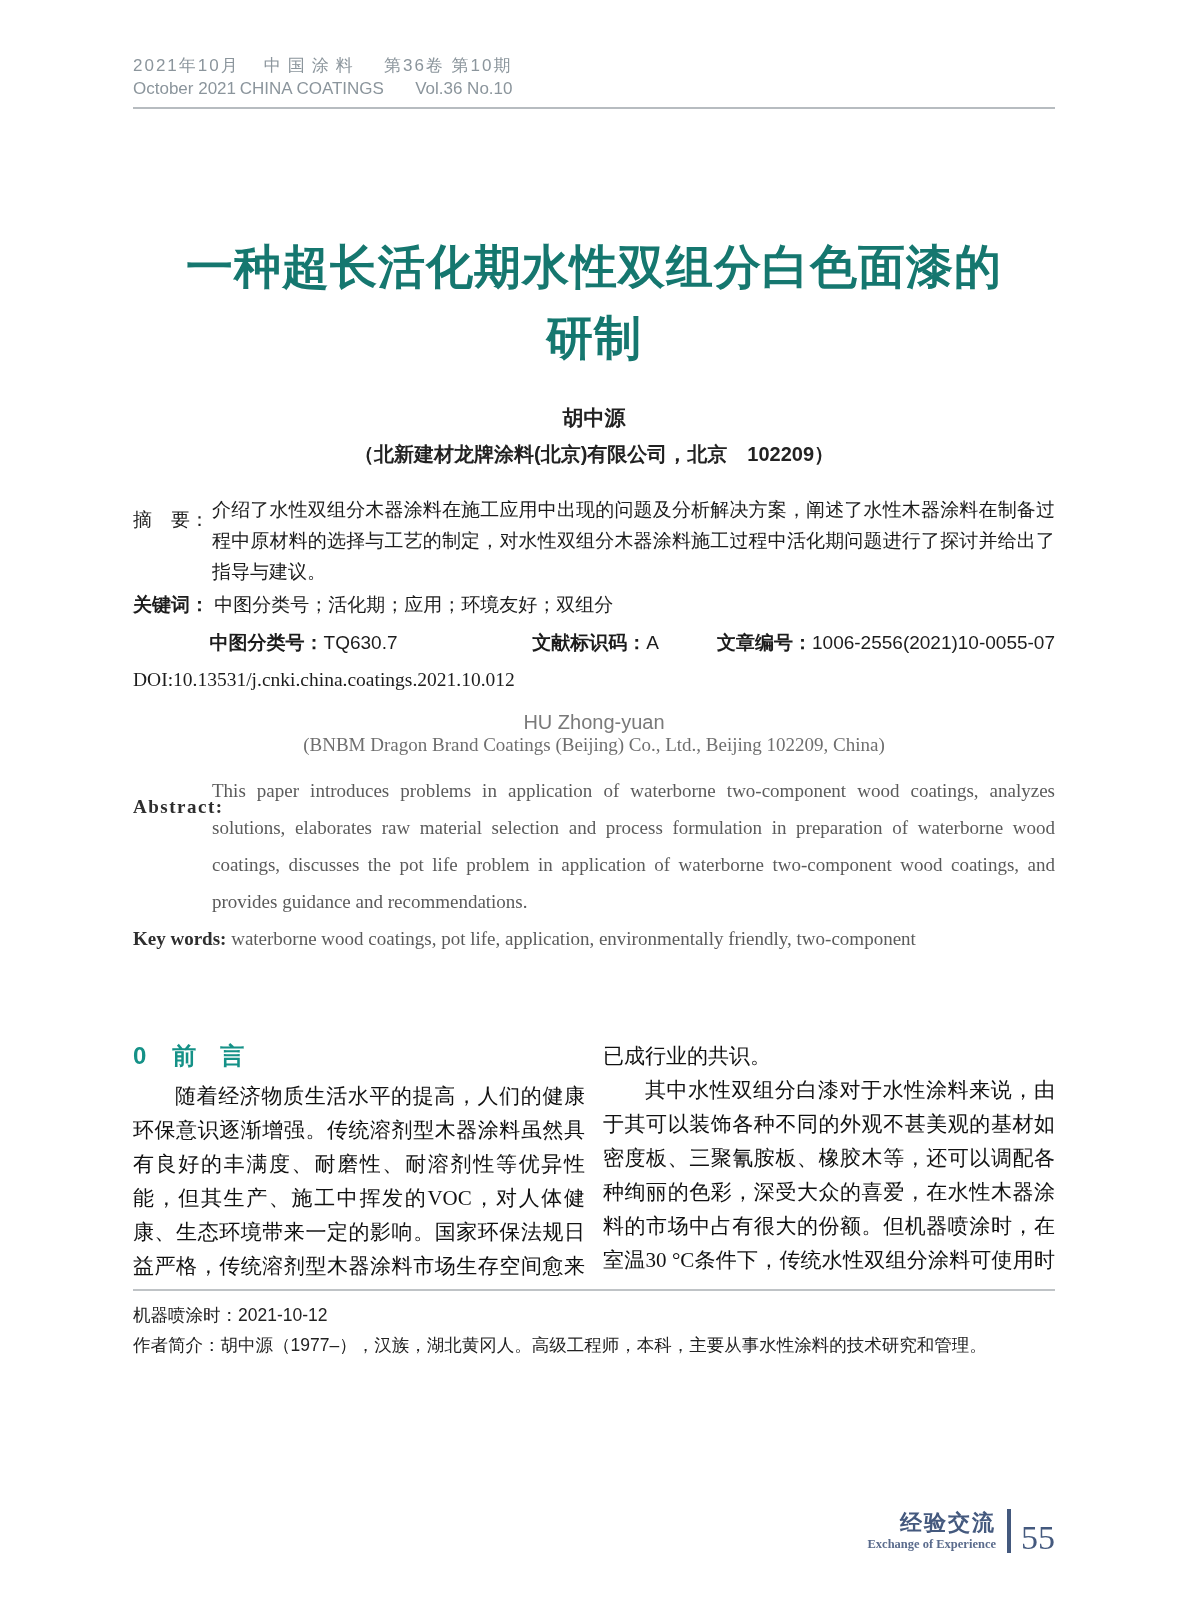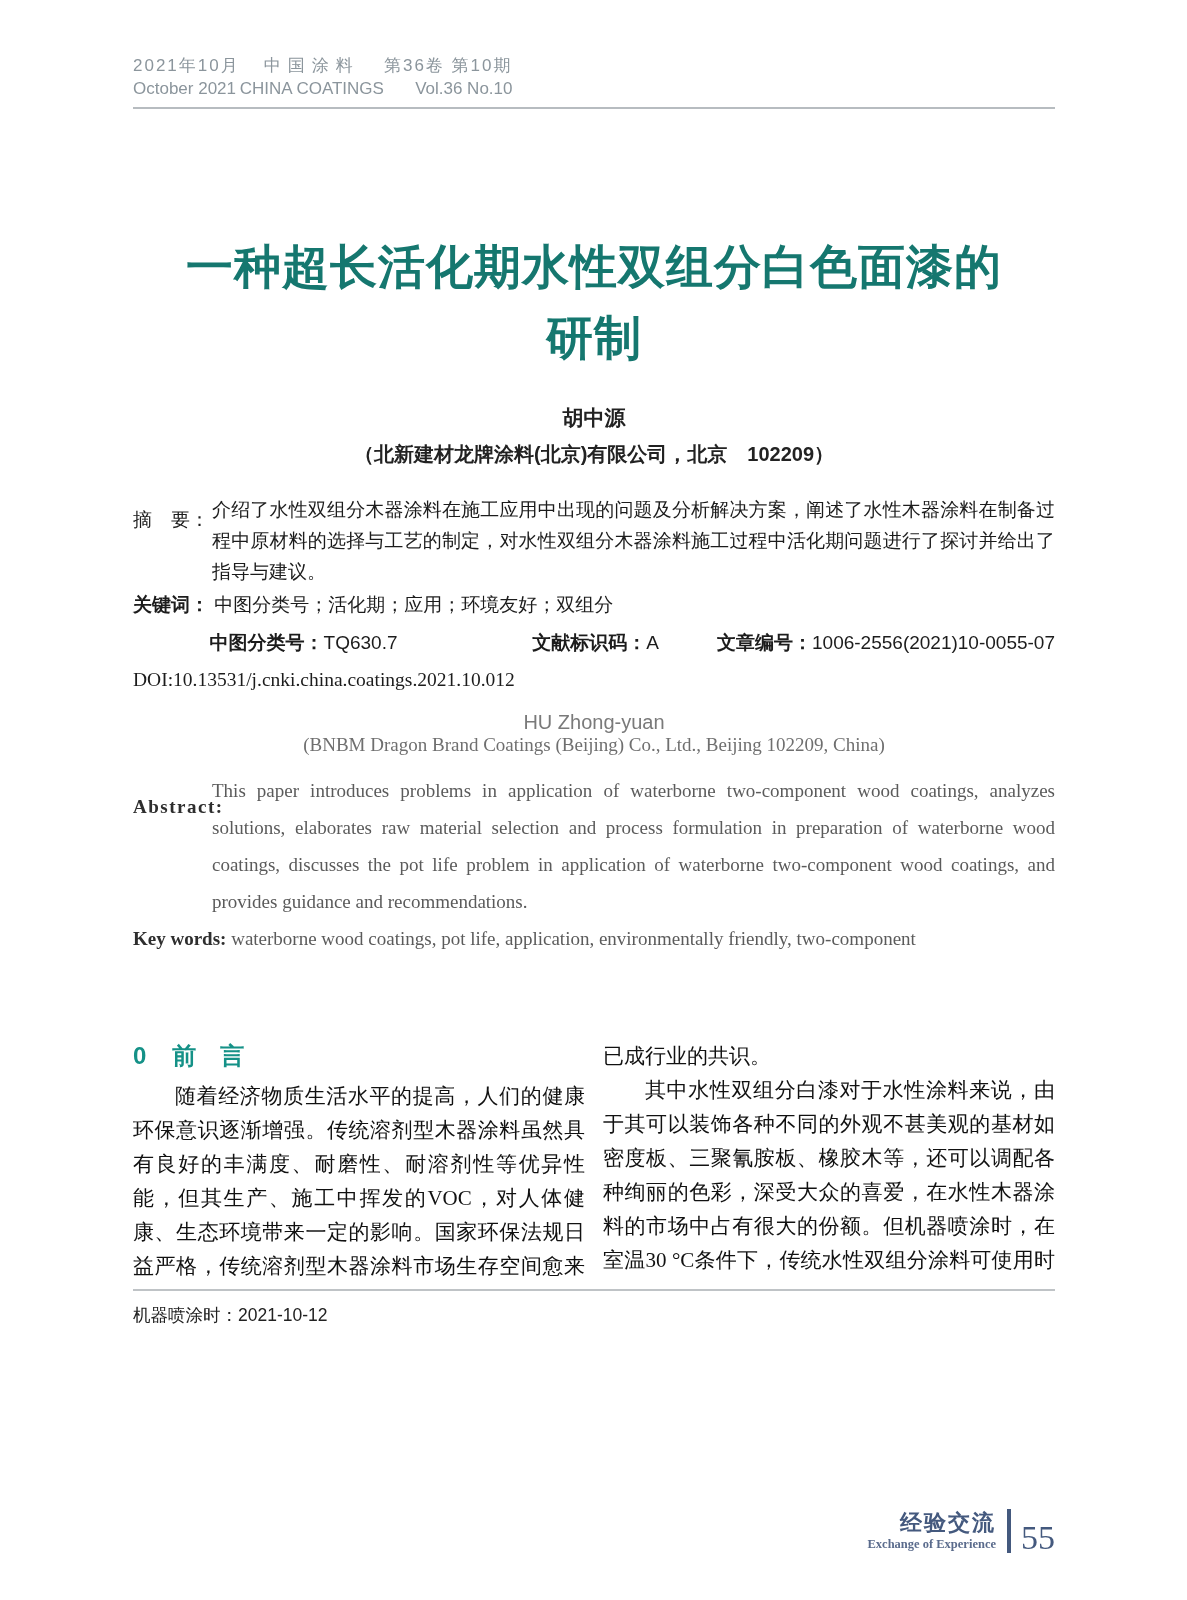--- a/index.html
+++ b/index.html
@@ -272,20 +272,23 @@
         <p class="continuation">已成行业的共识。</p>
         <p>其中水性双组分白漆对于水性涂料来说，由于其可以装饰各种不同的外观不甚美观的基材如密度板、三聚氰胺板、橡胶木等，还可以调配各种绚丽的色彩，深受大众的喜爱，在水性木器涂料的市场中占有很大的份额。但机器喷涂时，在室温30 °C条件下，传统水性双组分涂料可使用时间一般在3 h左右，机器喷涂时，</p>
       </div>
     </div>
 
     <div class="footnote-rule"></div>
     <div class="footnote">
       <div>
         <span>机器喷涂时：</span><span>2021-10-12</span>
       </div>
+      <div>
+        <span>作者简介：</span><span>胡中源（1977–），汉族，湖北黄冈人。高级工程师，本科，主要从事水性涂料的技术研究和管理。</span>
+      </div>
     </div>
 
   </div>
 
   <div class="page-footer">
     <div class="pf-names">
       <div class="pf-zh">经验交流</div>
       <div class="pf-en">Exchange of Experience</div>
     </div>
     <div class="pf-bar"></div>

